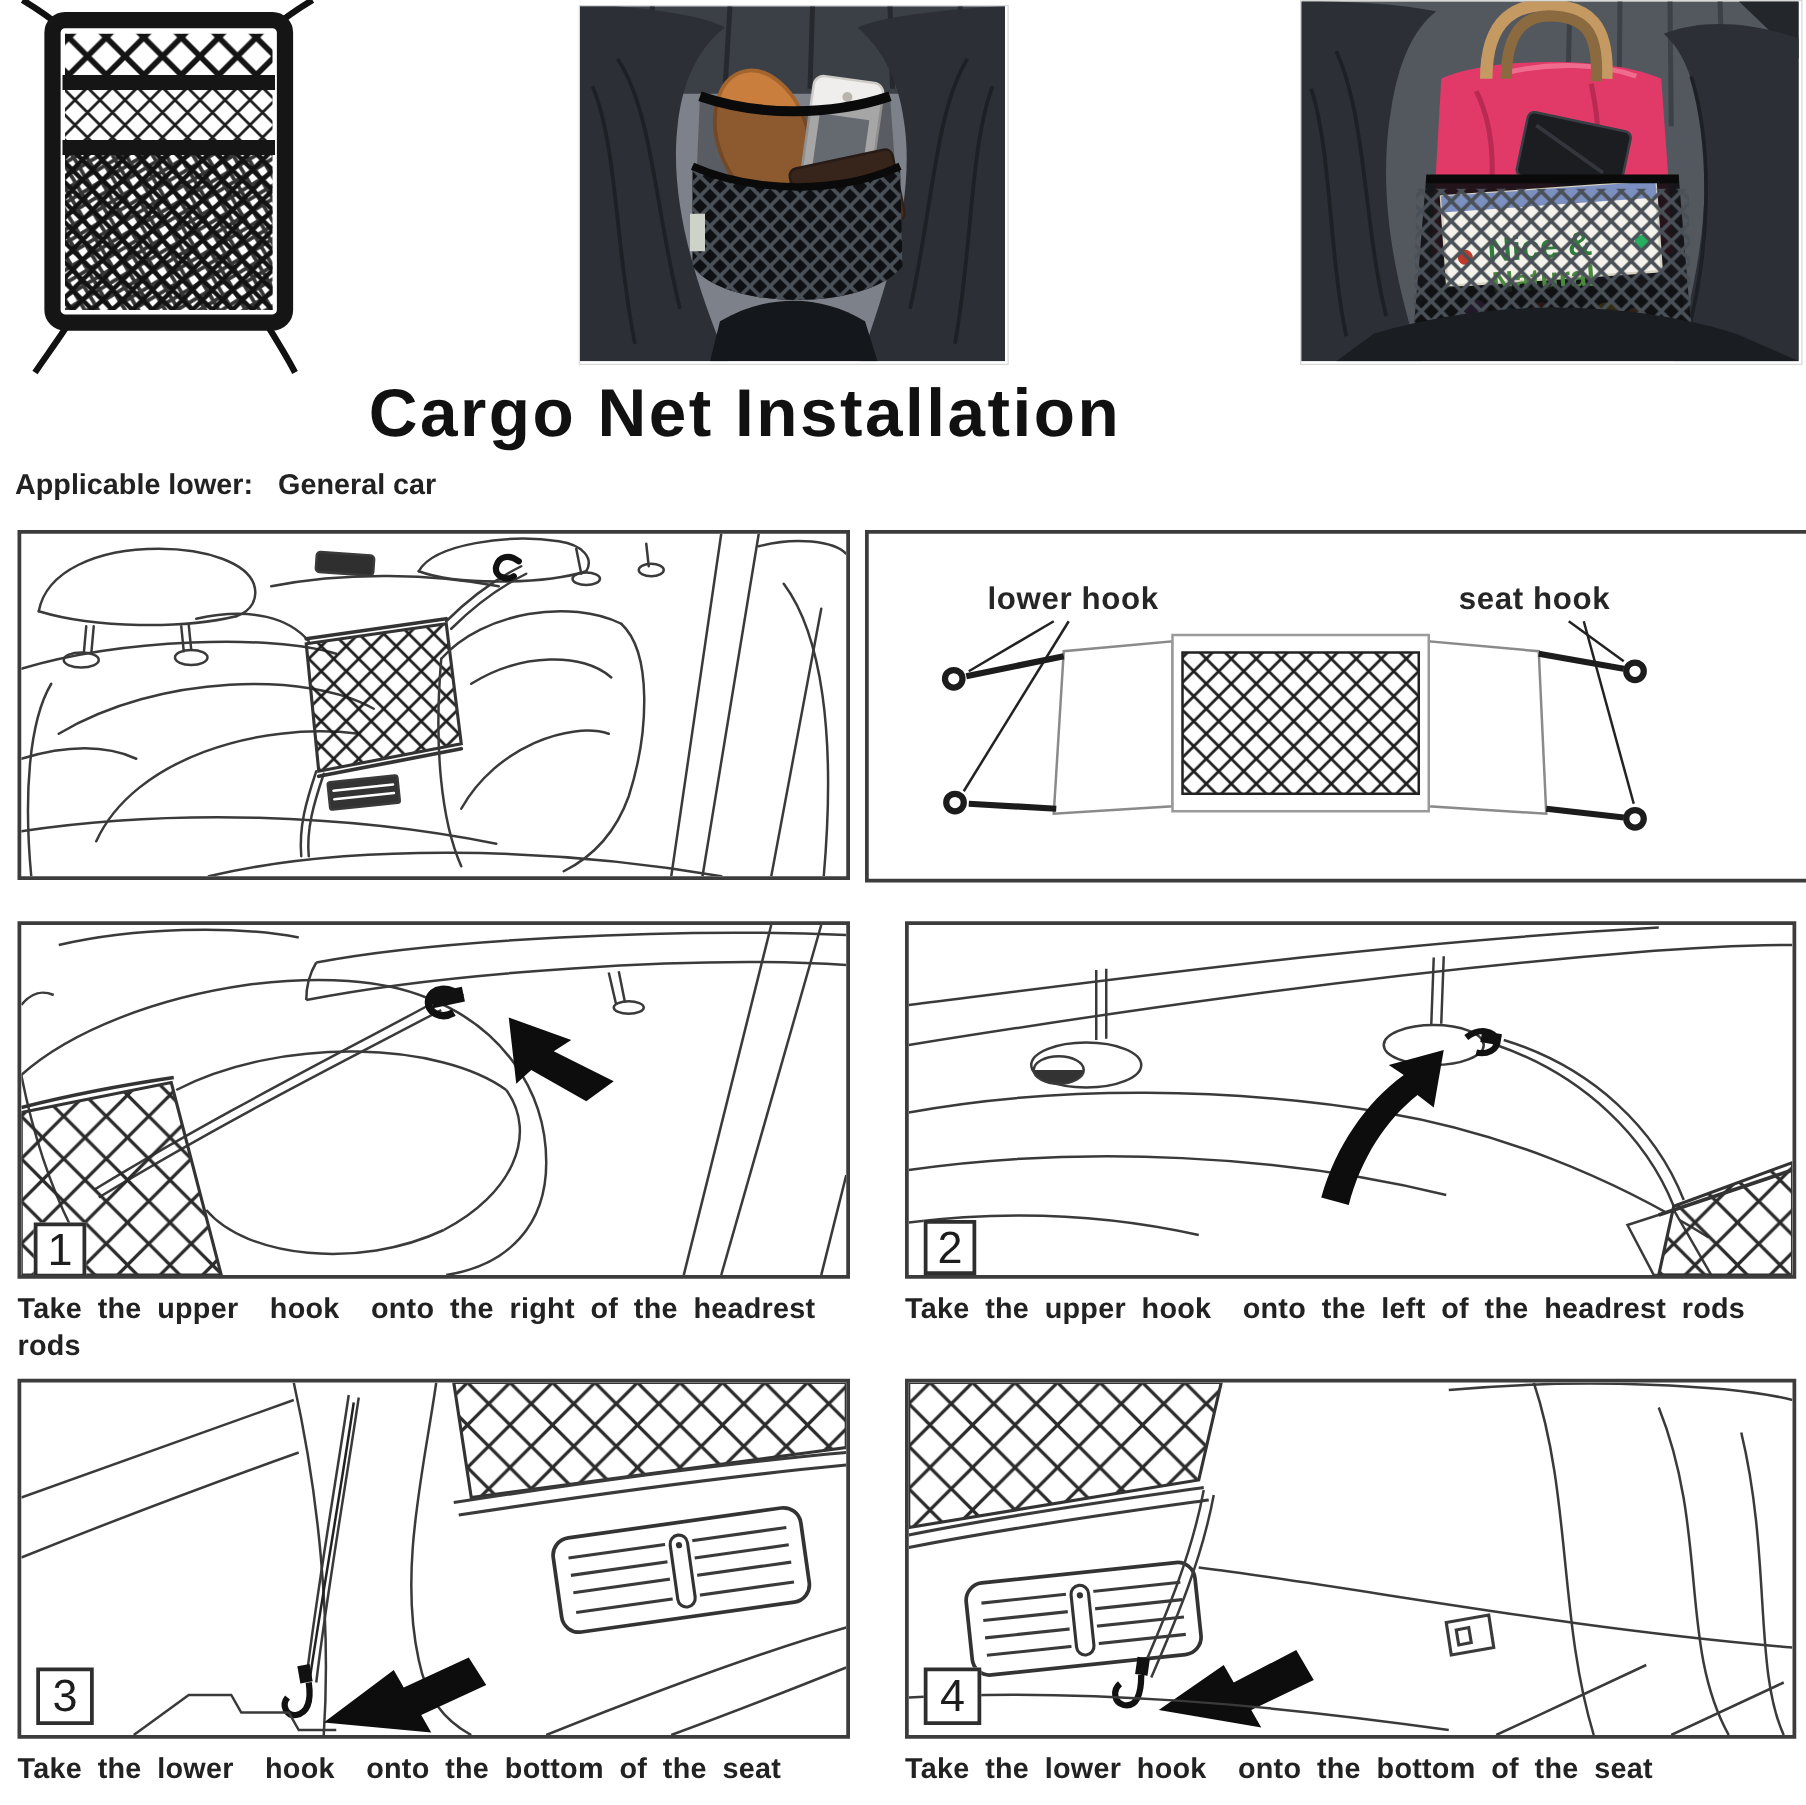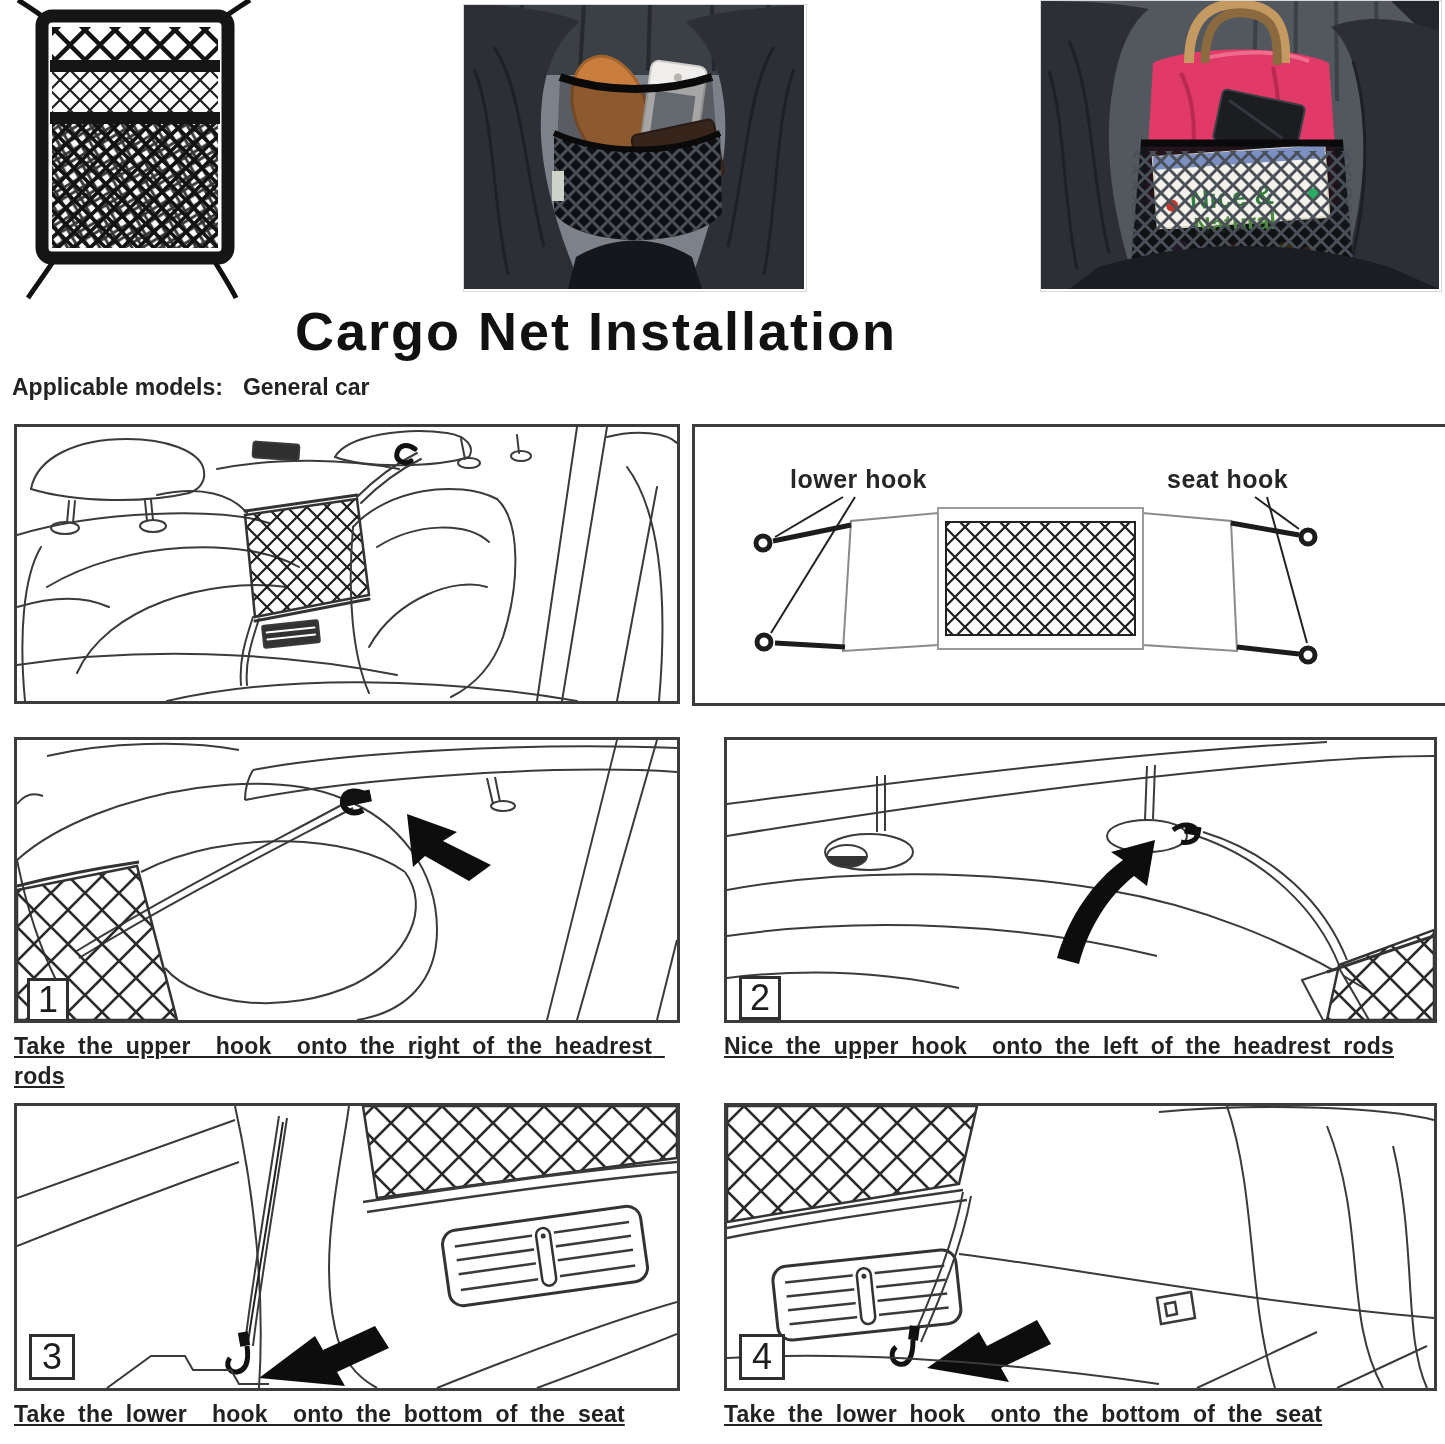--- a/index.html
+++ b/index.html
@@ -25,21 +25,21 @@
   .hook-label{
     position:absolute;font-size:25px;font-weight:700;color:#262626;letter-spacing:0.5px;
   }
   .badge{
     position:absolute;width:42px;height:44px;background:#fff;
     border:3px solid #2e2e2e;display:flex;align-items:center;justify-content:center;
     font-size:36px;font-weight:400;color:#1d1d1d;box-sizing:border-box;
   }
   .caption{
     position:absolute;font-size:23px;font-weight:700;color:#222;
-    line-height:1.3;word-spacing:6px;white-space:pre-wrap;letter-spacing:0.2px;text-decoration:underline;
+    line-height:1.3;word-spacing:6px;white-space:pre-wrap;letter-spacing:0.2px;
   }
   svg text{font-family:"Liberation Sans",sans-serif;}
   .lineart{stroke:var(--line,#3a3a3a);stroke-width:2;fill:none;stroke-linecap:round;}
 </style>
 </head>
 <body>
 
 <svg width="0" height="0" style="position:absolute" aria-hidden="true">
   <defs>
     <pattern id="lat-lg" width="34" height="34" patternUnits="userSpaceOnUse">
@@ -166,21 +166,21 @@
       <path d="M100,228 L302,228 L312,262 C258,288 148,288 90,262 Z" style="fill:var(--mesh-black,#0e1013)" opacity="0.85"></path>
       <path d="M92,150 L310,150 L312,262 C258,288 148,288 90,262 Z" fill="url(#mesh-holes)"></path>
       <line x1="100" y1="142" x2="302" y2="142" stroke="#0a0a0a" stroke-width="7"></line>
     </g>
     <path d="M58,266 C150,238 258,238 348,266 L398,288 L28,288 Z" fill="#1a1d21"></path>
   </svg>
 </div>
 
 <div class="page-title">Cargo Net Installation</div>
 <div class="models-line">
-  <span>Applicable models:</span><span class="value">General car</span>
+  <span>Applicable lower:</span><span class="value">General car</span>
 </div>
 
 <div class="panel" style="left:14px;top:424px;width:666px;height:280px">
   <svg width="660" height="274" viewBox="0 0 660 274" class="lineart">
     <g stroke="#3a3a3a" stroke-width="2" fill="none">
 
       <path d="M14,62 C20,30 60,12 110,12 C150,12 180,24 186,40 C190,52 184,62 172,66"></path>
       <path d="M14,62 C60,76 130,76 172,66"></path>
       <path d="M52,74 L50,96 M58,74 L56,96 M128,74 L130,94 M134,73 L136,93"></path>
       <ellipse cx="48" cy="101" rx="14" ry="6"></ellipse>
@@ -342,21 +342,21 @@
     <polygon points="575,240 612,228 642,280 596,280" fill="#fff" stroke="#3a3a3a" stroke-width="2"></polygon>
     <polygon points="612,225 707,190 707,280 600,280" fill="url(#lat-lg)" stroke="#333" stroke-width="2.5"></polygon>
     <path d="M600,232 L707,196" stroke="#333" stroke-width="3" fill="none"></path>
 
     <path d="M330,218 C342,176 366,142 396,120 L384,112 L428,100 L420,146 L407,136 C382,156 362,186 352,224 Z" fill="#0d0d0d"></path>
   </svg>
   <div class="badge" style="left:12px;top:236px">2</div>
 </div>
 
 <div class="caption" style="left:14px;top:1032px;width:695px">Take the upper  hook  onto the right of the headrest rods</div>
-<div class="caption" style="left:724px;top:1032px;width:720px">Nice the upper hook  onto the left of the headrest rods</div>
+<div class="caption" style="left:724px;top:1032px;width:720px">Take the upper hook  onto the left of the headrest rods</div>
 
 <div class="panel" style="left:14px;top:1103px;width:666px;height:288px">
   <svg width="660" height="282" viewBox="0 0 660 282">
 
     <polygon points="346,0 660,0 660,52 360,92" fill="url(#lat-lg)" stroke="#333" stroke-width="2.5"></polygon>
     <g stroke="#3a3a3a" stroke-width="2.5" fill="none">
       <path d="M346,96 C450,80 570,64 660,56"></path>
       <path d="M350,106 C455,90 575,74 660,66"></path>
     </g>
 

